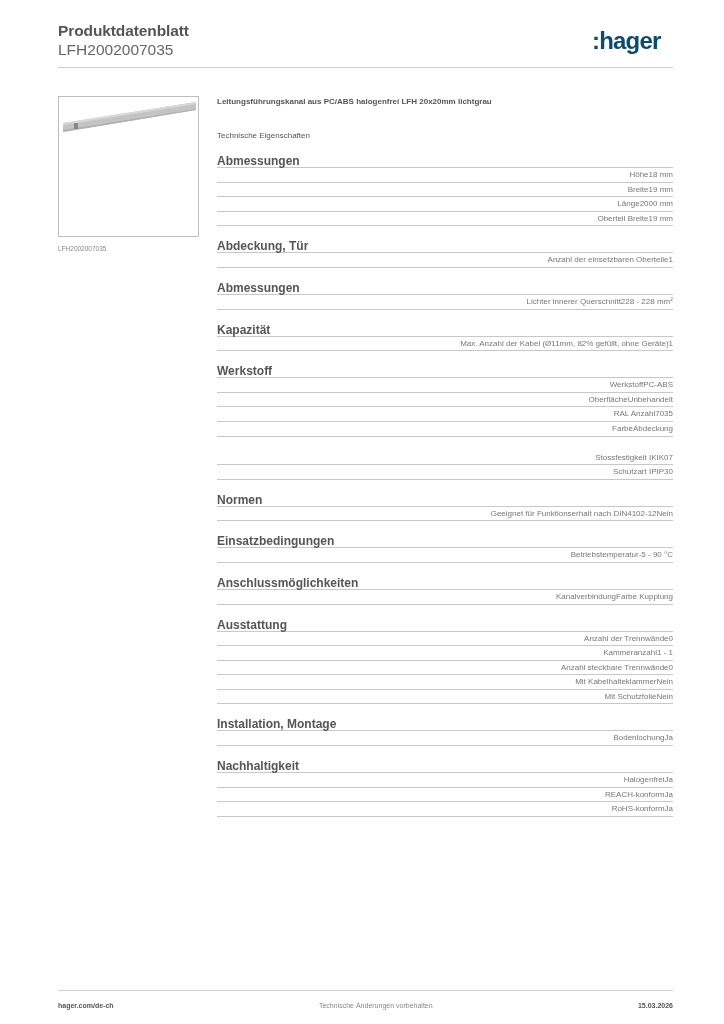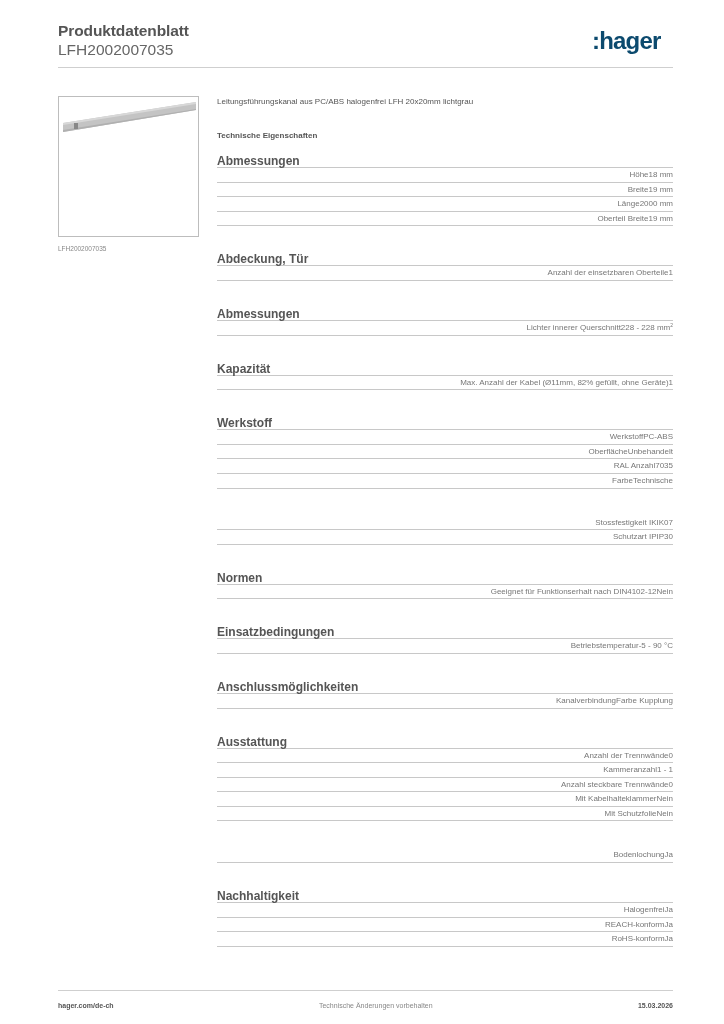--- a/index.html
+++ b/index.html
@@ -12,24 +12,24 @@
   .logo { position: absolute; left: 592px; top: 28px; font-size: 24px; font-weight: bold;
           color: #0c4a6e; letter-spacing: -0.8px; line-height: 26px; }
   .hr-top { position: absolute; left: 58px; top: 67px; width: 615px; height: 1px; background: #cfcfcf; }
 
   .img-box { position: absolute; left: 58px; top: 96px; width: 141px; height: 141px;
              border: 1px solid #bdbdbd; box-sizing: border-box; background: #fff; }
   .img-box svg { position: absolute; left: 0; top: 0; }
   .img-caption { position: absolute; left: 58px; top: 245px; font-size: 6.5px; color: #888; }
 
   .content { position: absolute; left: 217px; top: 96px; width: 456px; }
-  .product-desc { font-size: 8px; font-weight: normal; color: #555; height: 12px; line-height: 12px; }
-  .tech-title { font-size: 8px; font-weight: bold; color: #555; margin-top: 22px; height: 12px; line-height: 12px; }
-
-  .section { margin-top: 27px; }
+  .product-desc { font-size: 8px; font-weight: bold; color: #555; height: 12px; line-height: 12px; }
+  .tech-title { font-size: 8px; font-weight: normal; color: #555; margin-top: 22px; height: 12px; line-height: 12px; }
+
+  .section { margin-top: 14px; }
   .section:first-of-type { margin-top: 13px; }
   .section-title { font-size: 12px; font-weight: bold; color: #555; height: 12px; line-height: 12px;
                    border-bottom: 1px solid #c8c8c8; }
   .row { display: flex; justify-content: flex-end; align-items: center;
          height: 13.6px; line-height: 13.6px; font-size: 8px; color: #777;
          border-bottom: 1px solid #c8c8c8; }
   .row .label { white-space: nowrap; }
   .row .value { white-space: nowrap; text-align: right; }
   sup { font-size: 5px; vertical-align: top; line-height: 8px; }
 
@@ -113,21 +113,21 @@
         <div class="row">
           <span class="label">Oberfläche</span>
           <span class="value"><span>Unbehandelt</span></span>
         </div>
         <div class="row">
           <span class="label">RAL Anzahl</span>
           <span class="value"><span>7035</span></span>
         </div>
         <div class="row">
           <span class="label">Farbe</span>
-          <span class="value"><span>Technische</span></span>
+          <span class="value"><span>Abdeckung</span></span>
         </div>
       </div>
       <div class="section">
         <div class="row">
           <span class="label">Stossfestigkeit IK</span>
           <span class="value"><span>IK07</span></span>
         </div>
         <div class="row">
           <span class="label">Schutzart IP</span>
           <span class="value"><span>IP30</span></span>
@@ -171,20 +171,21 @@
         <div class="row">
           <span class="label">Mit Kabelhalteklammer</span>
           <span class="value"><span>Nein</span></span>
         </div>
         <div class="row">
           <span class="label">Mit Schutzfolie</span>
           <span class="value"><span>Nein</span></span>
         </div>
       </div>
       <div class="section">
+        <div class="section-title">Installation, Montage</div>
         <div class="row">
           <span class="label">Bodenlochung</span>
           <span class="value"><span>Ja</span></span>
         </div>
       </div>
       <div class="section">
         <div class="section-title">Nachhaltigkeit</div>
         <div class="row">
           <span class="label">Halogenfrei</span>
           <span class="value"><span>Ja</span></span>

